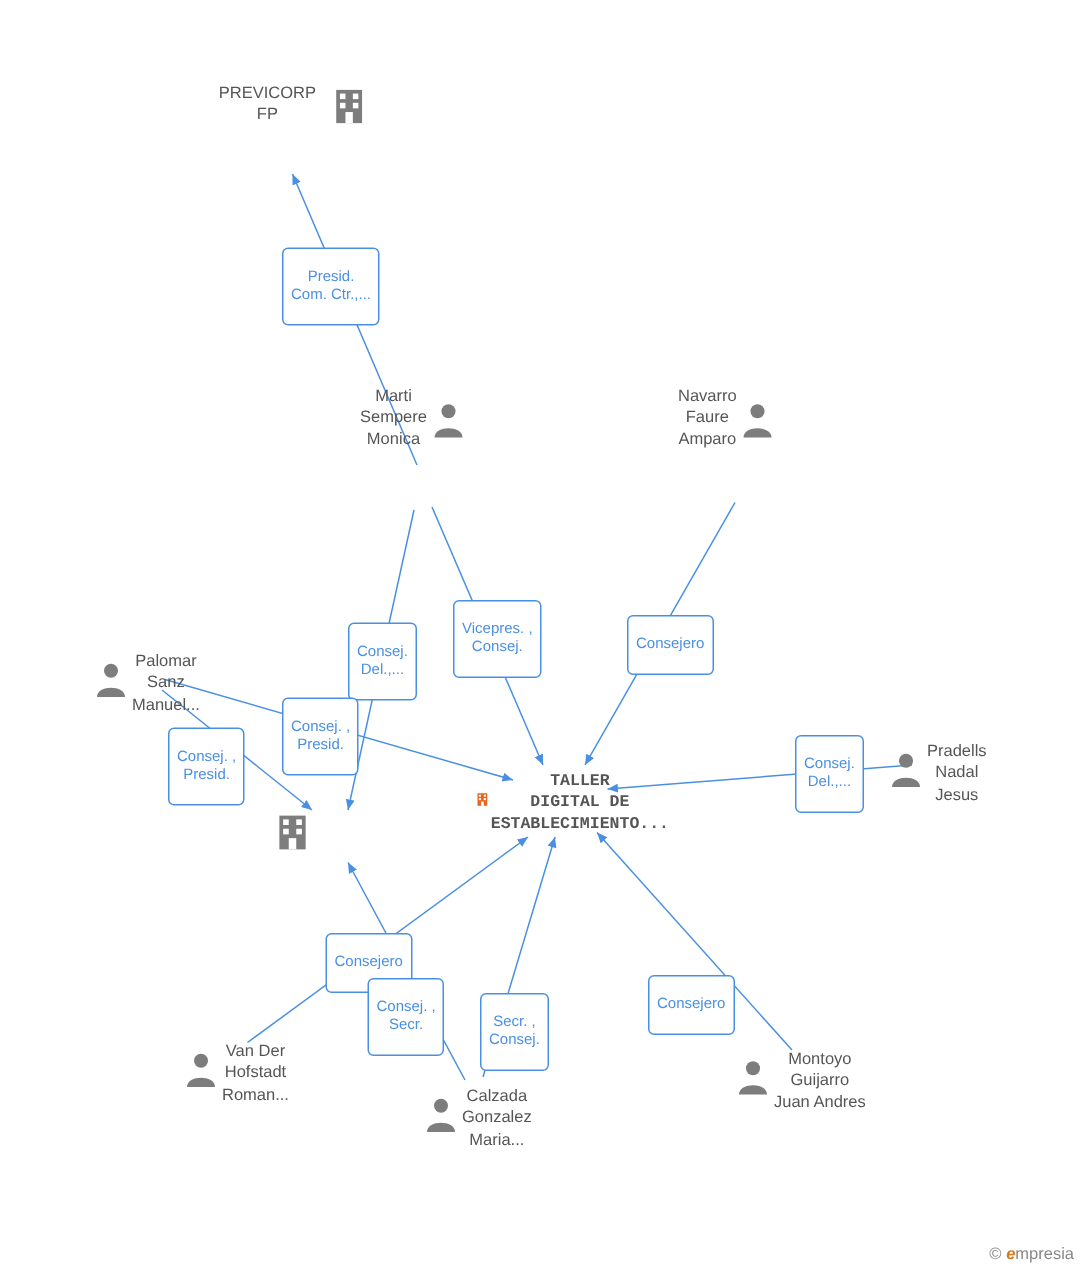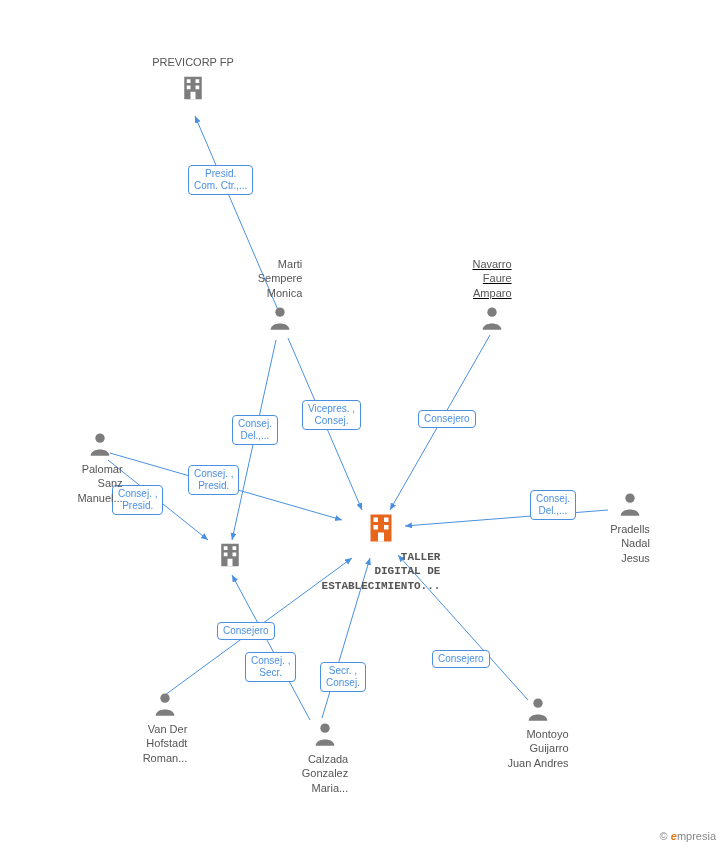--- a/index.html
+++ b/index.html
@@ -1,24 +1,24 @@
 <!DOCTYPE html>
 <html><head>
 <meta charset="utf-8">
 <style>
   * { margin: 0; padding: 0; box-sizing: border-box; }
   body { font-family: Arial, sans-serif; font-size: 11px; background: #fff; width: 728px; height: 850px; position: relative; overflow: hidden; }
   .canvas { position: relative; width: 728px; height: 850px; }
   svg.edges { position: absolute; top: 0; left: 0; width: 728px; height: 850px; pointer-events: none; }
-  .node { position: absolute; display: flex; flex-direction: column; align-items: center; text-align: right; }
+  .node { position: absolute; display: flex; align-items: center; text-align: center; }
   .node .label { color: #555; font-size: 11px; line-height: 1.3; margin-top: 4px; white-space: pre-line; }
   .node.top-label .label { margin-bottom: 4px; margin-top: 0; }
   .person-icon { width: 28px; height: 28px; }
   .building-icon { width: 30px; height: 30px; }
-  .edge-label { position: absolute; border: 1px solid #4a90e2; border-radius: 4px; padding: 2px 5px; background: #fff; color: #4a90e2; font-size: 10px; line-height: 1.2; text-align: center; white-space: pre-line; }
+  .edge-label { position: absolute; border: 1px solid #4a90e2; border-radius: 4px; padding: 13px 5px; background: #fff; color: #4a90e2; font-size: 10px; line-height: 1.2; text-align: center; white-space: pre-line; }
   .watermark { position: absolute; bottom: 8px; right: 12px; color: #888; font-size: 11px; }
   .watermark b { color: #d97a1a; font-weight: bold; font-style: italic; }
 </style>
 </head>
 <body>
 <div class="canvas">
 
 <svg class="edges">
   <defs>
     <marker id="arrow" markerWidth="8" markerHeight="8" refX="7" refY="3" orient="auto">
@@ -84,21 +84,21 @@
 <div class="node top-label" style="left:240px; top:257px; width:80px;">
   <div class="label">Marti
 Sempere
 Monica</div>
   <svg class="person-icon" viewBox="0 0 24 24">
         <circle cx="12" cy="7" r="4" fill="#7d7d7d"></circle>
         <path d="M4,22 C4,15 20,15 20,22 Z" fill="#7d7d7d"></path>
       </svg>
 </div>
 
-<div class="node top-label" style="left:452px; top:257px; width:80px;text-decoration:underline;">
+<div class="node top-label" style="left:452px; top:257px; width:80px;">
   <div class="label">Navarro
 Faure
 Amparo</div>
   <svg class="person-icon" viewBox="0 0 24 24">
         <circle cx="12" cy="7" r="4" fill="#7d7d7d"></circle>
         <path d="M4,22 C4,15 20,15 20,22 Z" fill="#7d7d7d"></path>
       </svg>
 </div>
 
 <div class="node" style="left:60px; top:430px; width:80px;">

